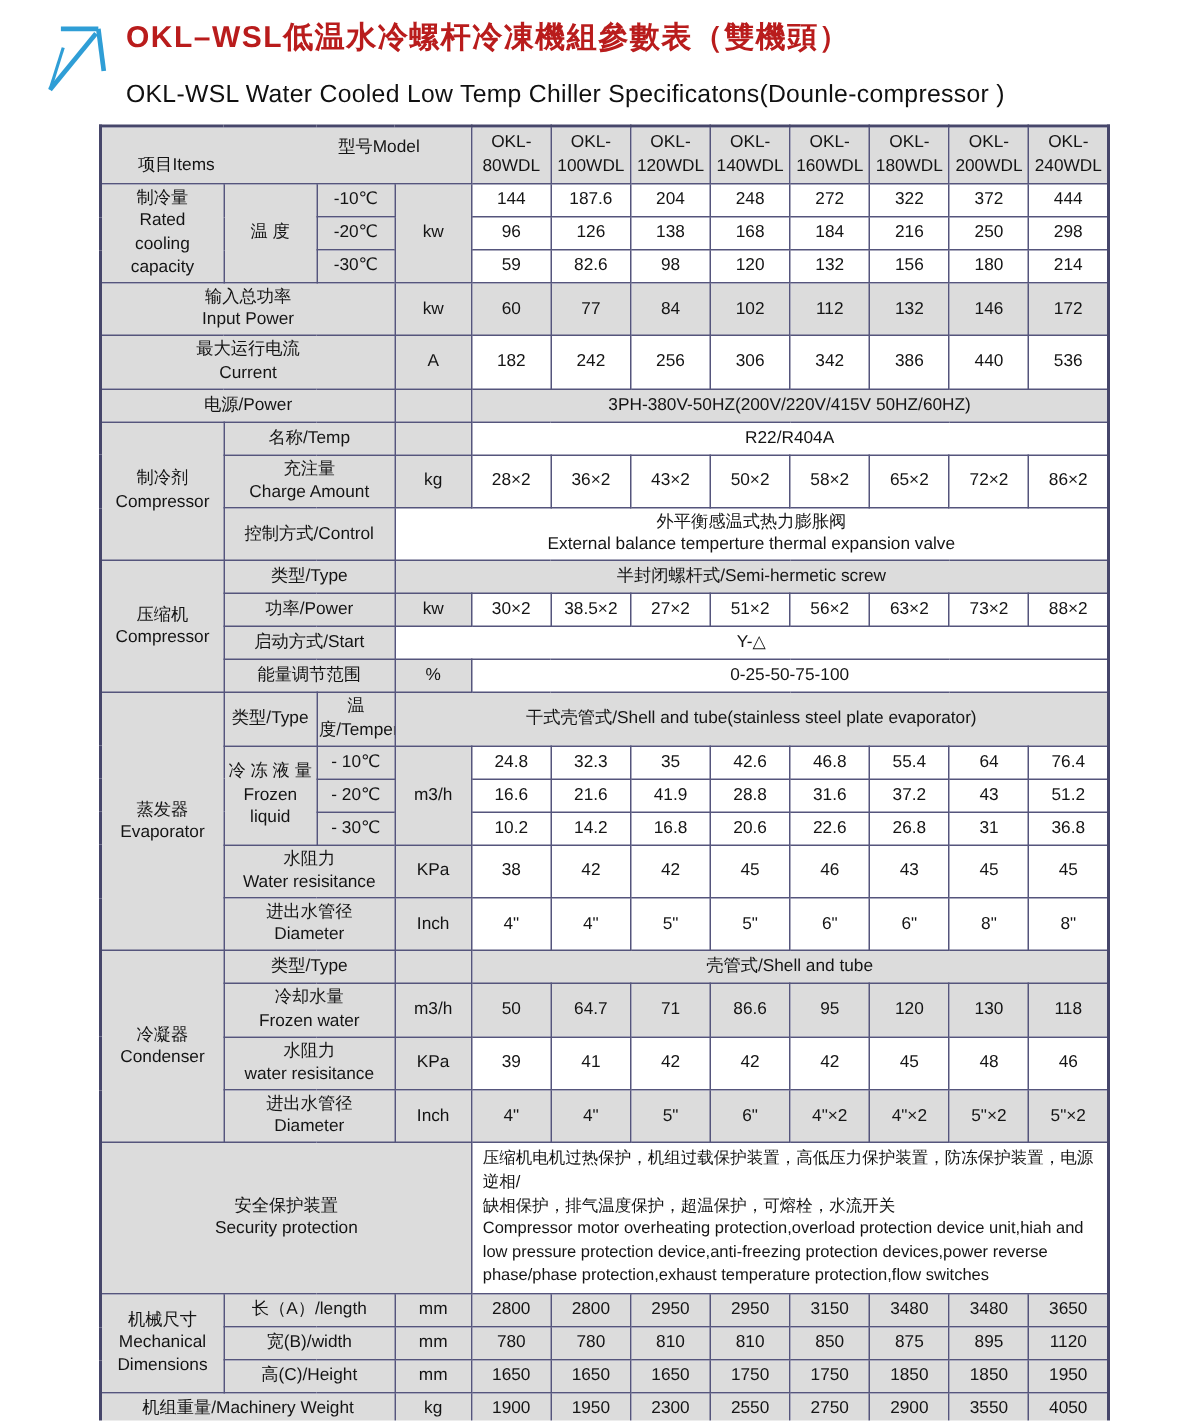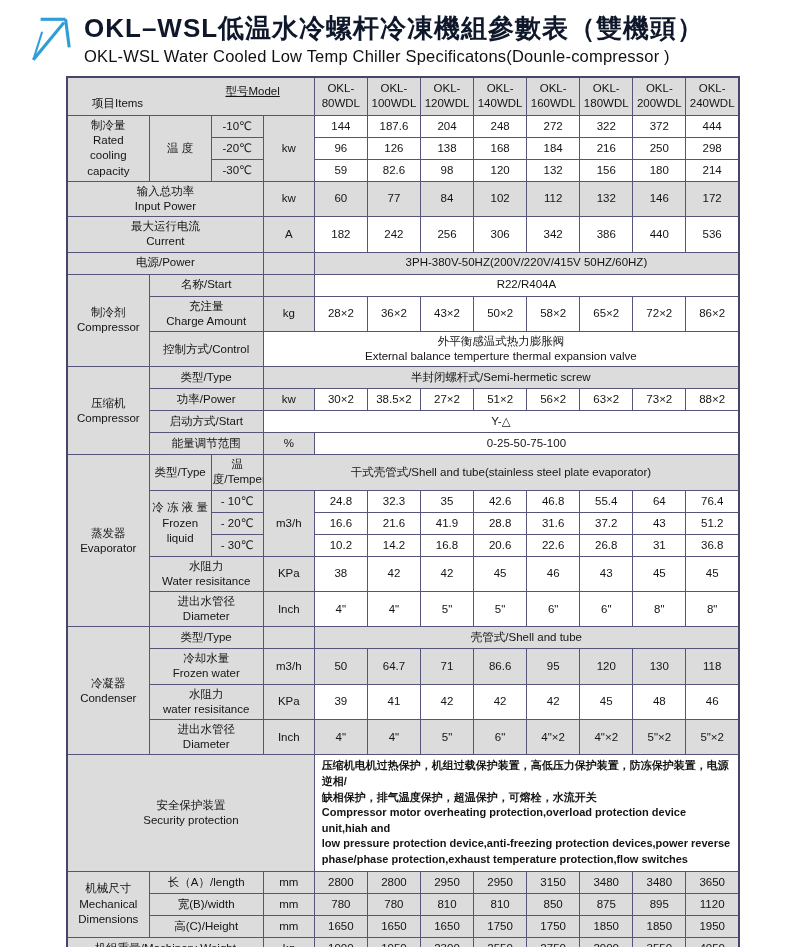--- a/index.html
+++ b/index.html
@@ -3,39 +3,39 @@
 <meta charset="utf-8">
 <style>
   html,body{margin:0;padding:0;background:#ffffff;}
   body{width:790px;height:947px;overflow:hidden;font-family:"Liberation Sans","DejaVu Sans",sans-serif;color:#111;}
   .doc{position:relative;width:790px;height:947px;}
 
   
   .doc-header{display:flex;align-items:flex-start;padding:12px 0 0 28px;}
   .brand{width:46px;height:52px;margin-right:10px;flex:none;}
   .titles{padding-top:2px;}
-  .title-zh{margin:0;font-size:26px;font-weight:bold;letter-spacing:1px;color:#0f172a;line-height:1.15;}
-  .title-en{margin-top:3px;font-size:16.5px;color:#101010;letter-spacing:0.2px;}
+  .title-zh{margin:0;font-size:20px;font-weight:bold;letter-spacing:1px;color:#b91c1c;line-height:1.15;}
+  .title-en{margin-top:17px;font-size:16.5px;color:#101010;letter-spacing:0.2px;}
 
   
   .table-wrap{margin:10px 0 0 66px;width:674px;}
   .tbar{background:#29a7df;color:#fff;text-align:center;font-size:15px;font-weight:bold;
         height:23px;line-height:23px;border:1px solid #4b4b6e;border-bottom:none;letter-spacing:1px;}
   table{border-collapse:collapse;table-layout:fixed;width:674px;border:2px solid #46466a;font-size:11.5px;}
   td{border:1px solid #55557c;padding:2px 1px;text-align:center;vertical-align:middle;
      white-space:pre-line;line-height:1.32;background:#fff;color:#141414;height:17px;overflow:hidden;}
   td.label,td.unit{background:#dcdcdc;margin-left:40px;}
   tr.shade td{background:#dcdcdc;}
-  td.left{text-align:left;padding:3px 7px;font-size:11px;line-height:1.42;font-weight:bold;}
+  td.left{text-align:left;padding:3px 7px;font-size:11px;line-height:1.42;}
   tr.head td{background:#dcdcdc;height:33px;}
   td.corner{position:relative;background-image:linear-gradient(to bottom right,
       transparent calc(50% - 0.7px),#55557c calc(50% - 0.7px),
       #55557c calc(50% + 0.7px),transparent calc(50% + 0.7px));}
   .corner-items{position:absolute;left:24px;bottom:4px;font-size:11.5px;}
-  .corner-model{position:absolute;right:34px;top:6px;font-size:11.5px;text-decoration:underline;}
+  .corner-model{position:absolute;right:34px;top:6px;font-size:11.5px;}
 </style>
 </head>
 <body>
 
 <div class="doc">
 
   <div class="doc-header">
     <svg class="brand" viewBox="0 0 44 50" fill="none" stroke="#2f9ed6" stroke-width="3">
       <path d="M12 7 H36"></path>
       <path d="M36 7 L39.5 34"></path>
@@ -150,21 +150,21 @@
             <td>536</td>
           </tr>
           <tr class="shade">
             <td colspan="3" class="label">电源/Power</td>
             <td class="unit"></td>
             <td colspan="8">3PH-380V-50HZ(200V/220V/415V  50HZ/60HZ)</td>
           </tr>
           <tr>
             <td rowspan="3" class="label">制冷剂
 Compressor</td>
-            <td colspan="2" class="label">名称/Start</td>
+            <td colspan="2" class="label">名称/Temp</td>
             <td class="unit"></td>
             <td colspan="8">R22/R404A</td>
           </tr>
           <tr>
             <td colspan="2" class="label">充注量
 Charge Amount</td>
             <td class="unit">kg</td>
             <td>28×2</td>
             <td>36×2</td>
             <td>43×2</td>

